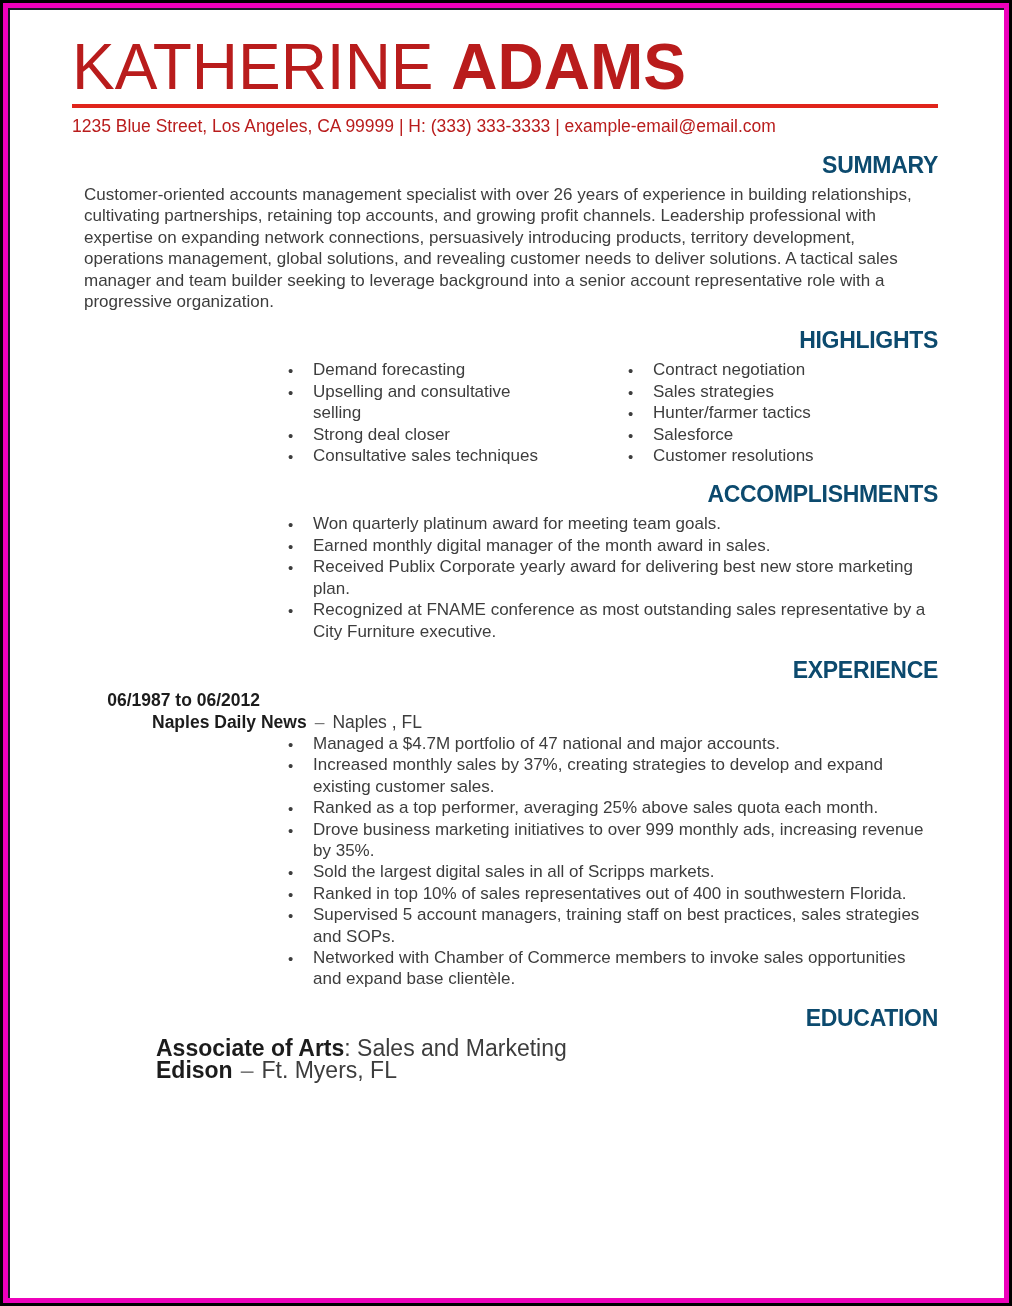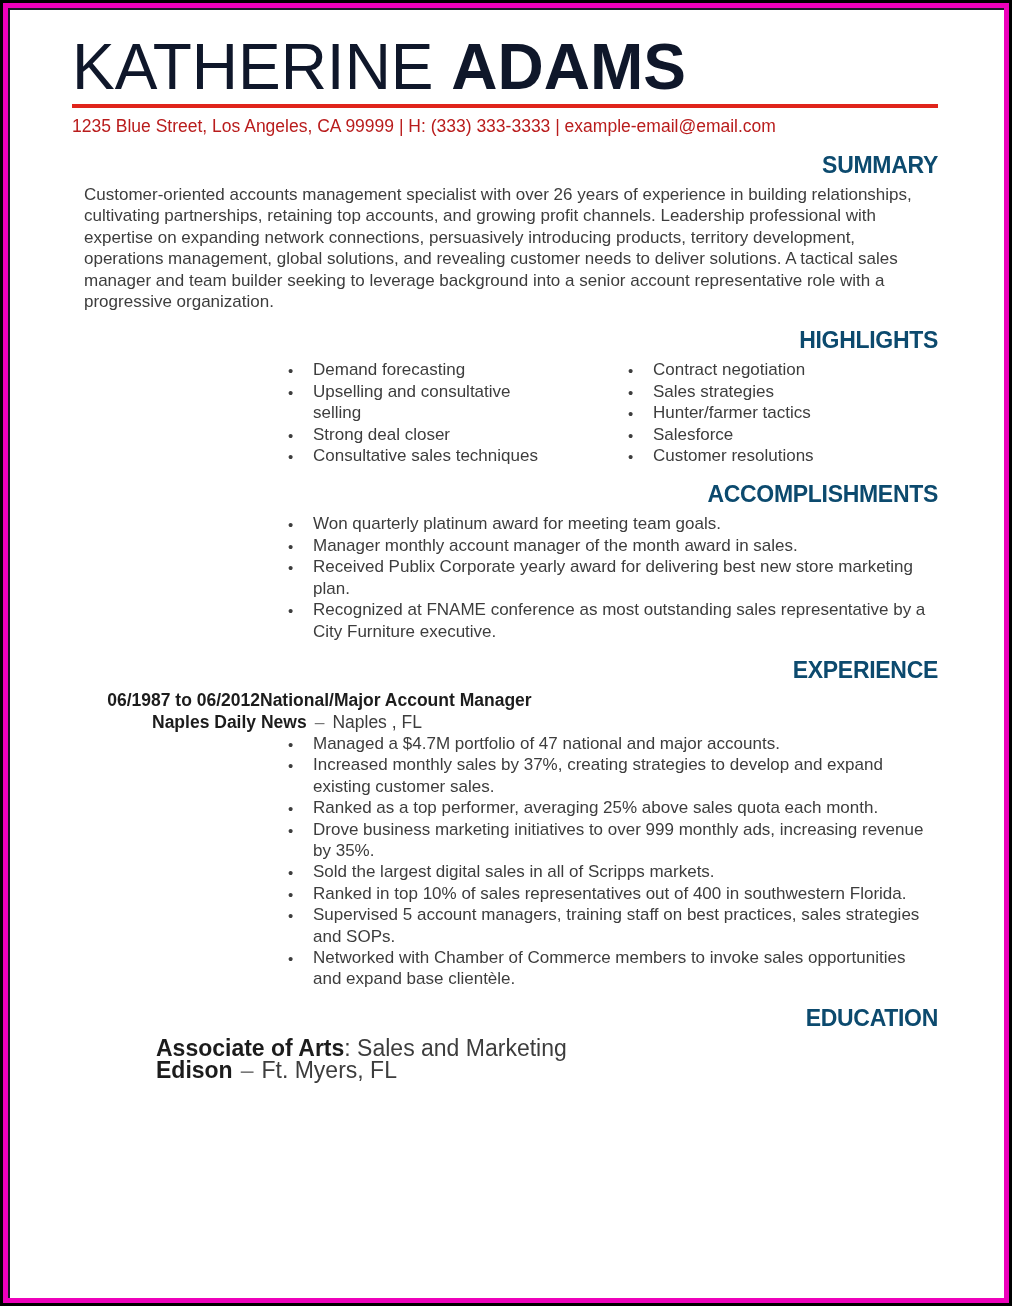--- a/index.html
+++ b/index.html
@@ -8,21 +8,21 @@
 
   .canvas { width: 1012px; height: 1306px; background: #000; padding: 3px; }
   .magenta-frame { width: 100%; height: 100%; background: #ee00bb; padding: 5px; }
   .page {
     width: 100%; height: 100%; background: #ffffff;
     border-top: 2px solid #181826; border-left: 2px solid #181826;
     padding: 26px 66px 0 62px; overflow: hidden;
   }
 
   
-  .name { font-size: 64px; line-height: 62px; color: #0f172a; letter-spacing: 0; white-space: nowrap; }
+  .name { font-size: 64px; line-height: 62px; color: #b91c1c; letter-spacing: 0; white-space: nowrap; }
   .name .first { font-weight: 400; }
   .name .last  { font-weight: 700; }
   .header-rule { height: 4px; background: #e0241b; margin-top: 6px; }
   .contact { margin-top: 7px; font-size: 17.5px; line-height: 22px; color: #b91c1c; }
 
   
   h2.section-heading {
     margin: 15px 0 6px 0; font-size: 23px; line-height: 26px;
     font-weight: 700; color: #0c4a6e; letter-spacing: -0.3px; text-align: right;
   }
@@ -77,29 +77,28 @@
           <li>Sales strategies</li>
           <li>Hunter/farmer tactics</li>
           <li>Salesforce</li>
           <li>Customer resolutions</li>
         </ul>
       </div>
 
       <h2 class="section-heading">ACCOMPLISHMENTS</h2>
       <ul class="bullets body-text">
         <li>Won quarterly platinum award for meeting team goals.</li>
-        <li>Manager monthly account manager of the month award in sales.</li>
+        <li>Earned monthly digital manager of the month award in sales.</li>
         <li>Received Publix Corporate yearly award for delivering best new store marketing plan.</li>
         <li>Recognized at FNAME conference as most outstanding sales representative by a City Furniture executive.</li>
       </ul>
 
       <h2 class="section-heading">EXPERIENCE</h2>
       <div class="exp-title-line">
         <span class="exp-date">06/1987 to 06/2012</span>
-        <span class="exp-title">National/Major Account Manager</span>
       </div>
       <div class="exp-company-line">
         <span class="bold-dark">Naples Daily News</span><span class="dash-sep">–</span><span>Naples , FL</span>
       </div>
       <ul class="bullets body-text">
         <li>Managed a $4.7M portfolio of 47 national and major accounts.</li>
         <li>Increased monthly sales by 37%, creating strategies to develop and expand existing customer sales.</li>
         <li>Ranked as a top performer, averaging 25% above sales quota each month.</li>
         <li>Drove business marketing initiatives to over 999 monthly ads, increasing revenue by 35%.</li>
         <li>Sold the largest digital sales in all of Scripps markets.</li>

